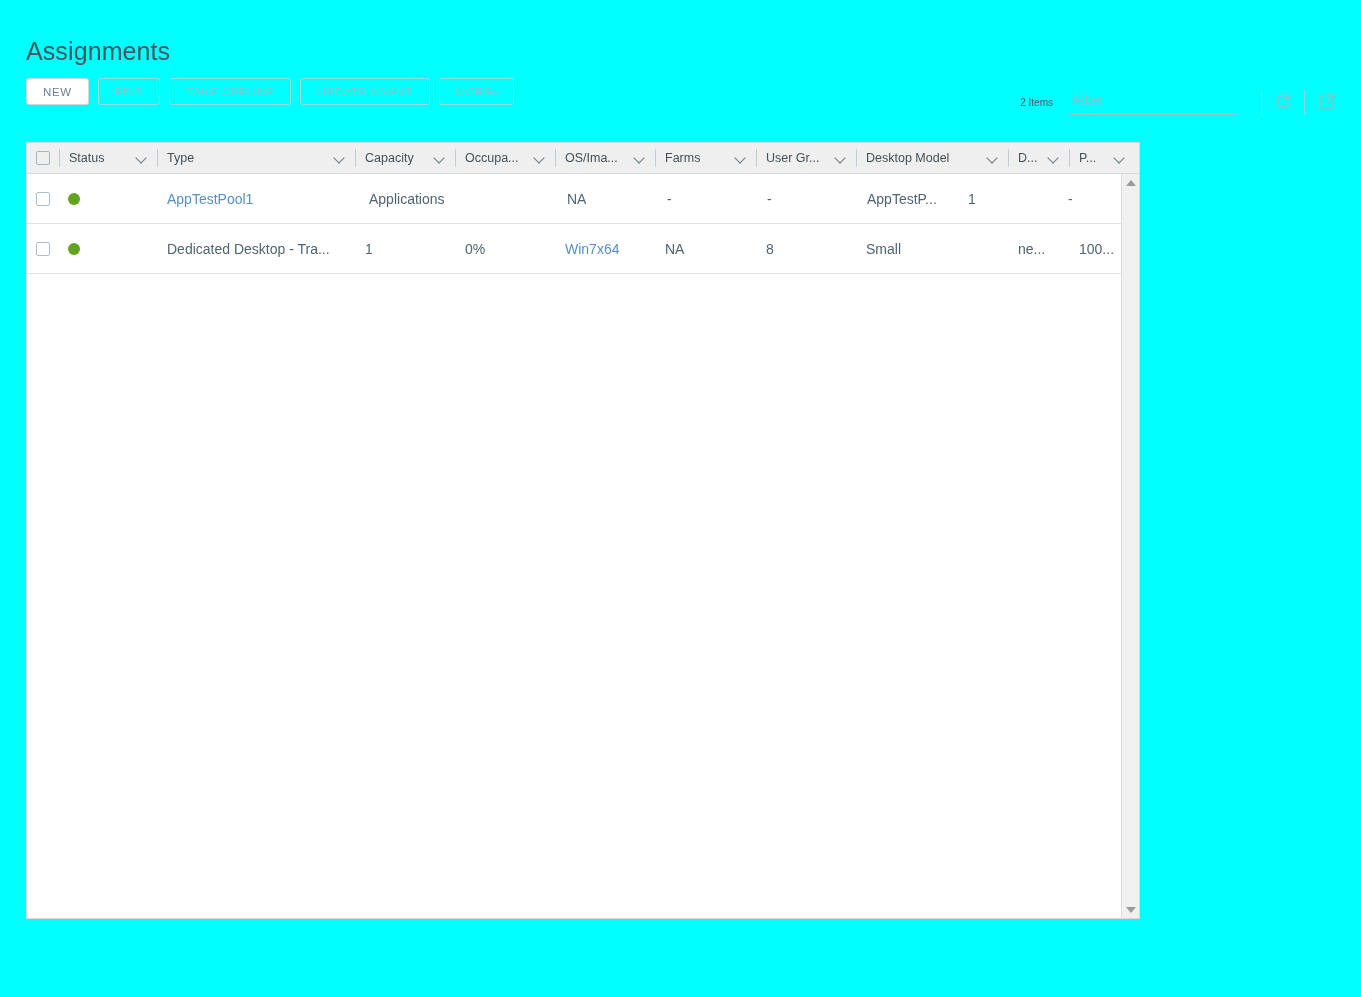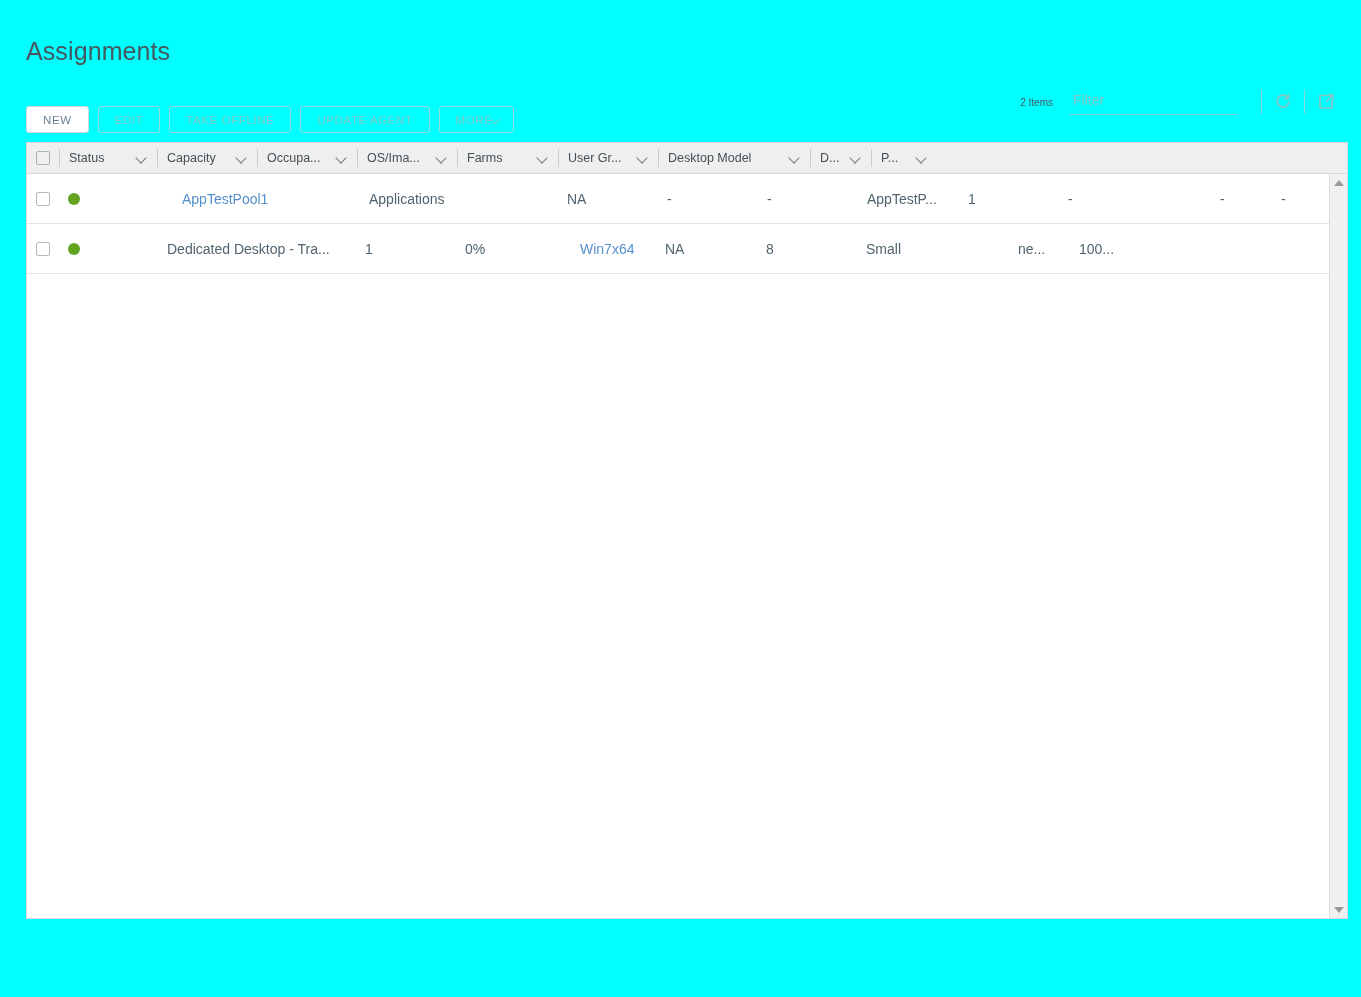--- a/index.html
+++ b/index.html
@@ -27,21 +27,21 @@
     font-weight: 400;
     color: #46565f;
     letter-spacing: 0.1px;
     line-height: 30px;
   }
 
   
   .toolbar {
     position: absolute;
     left: 26px;
-    top: 106px;
+    top: 78px;
     display: flex;
     align-items: center;
     gap: 9px;
     height: 27px;
   }
   .btn {
     height: 27px;
     padding: 0 16px;
     border: 1px solid #9bd9d9;
     border-radius: 3px;
@@ -124,21 +124,21 @@
     justify-content: center;
     cursor: pointer;
     color: #86c4c4;
   }
 
   
   .grid {
     position: absolute;
     left: 26px;
     top: 142px;
-    width: 1322px;
+    width: 1114px;
     height: 777px;
     background: #ffffff;
     border: 1px solid #d9d9d9;
     border-top: none;
     display: flex;
     flex-direction: column;
   }
   .grid-header {
     display: flex;
     height: 32px;
@@ -236,21 +236,20 @@
   }
   .cell a {
     color: #5590cc;
     text-decoration: none;
     cursor: pointer;
     overflow: hidden;
     text-overflow: ellipsis;
     white-space: nowrap;
     display: block;
     width: 100%;
-    margin-left: 15px;
   }
   .dot {
     width: 12px; height: 12px;
     border-radius: 50%;
     background: #62a420;
     display: block;
   }
 
   
   .vscroll {
@@ -329,20 +328,24 @@
 <div class="grid">
 
   <div class="grid-header">
     <div class="hcell cb" style="flex: 0 0 32px;">
       <span class="chk"></span>
     </div>
     <div class="hcell" style="flex: 0 0 98px;">
       <span class="label">Status</span>
       <span class="hcaret"></span>
     </div>
+    <div class="hcell" style="flex: 0 0 198px;">
+      <span class="label">Type</span>
+      <span class="hcaret"></span>
+    </div>
     <div class="hcell" style="flex: 0 0 100px;">
       <span class="label">Capacity</span>
       <span class="hcaret"></span>
     </div>
     <div class="hcell" style="flex: 0 0 100px;">
       <span class="label">Occupa...</span>
       <span class="hcaret"></span>
     </div>
     <div class="hcell" style="flex: 0 0 100px;">
       <span class="label">OS/Ima...</span>

